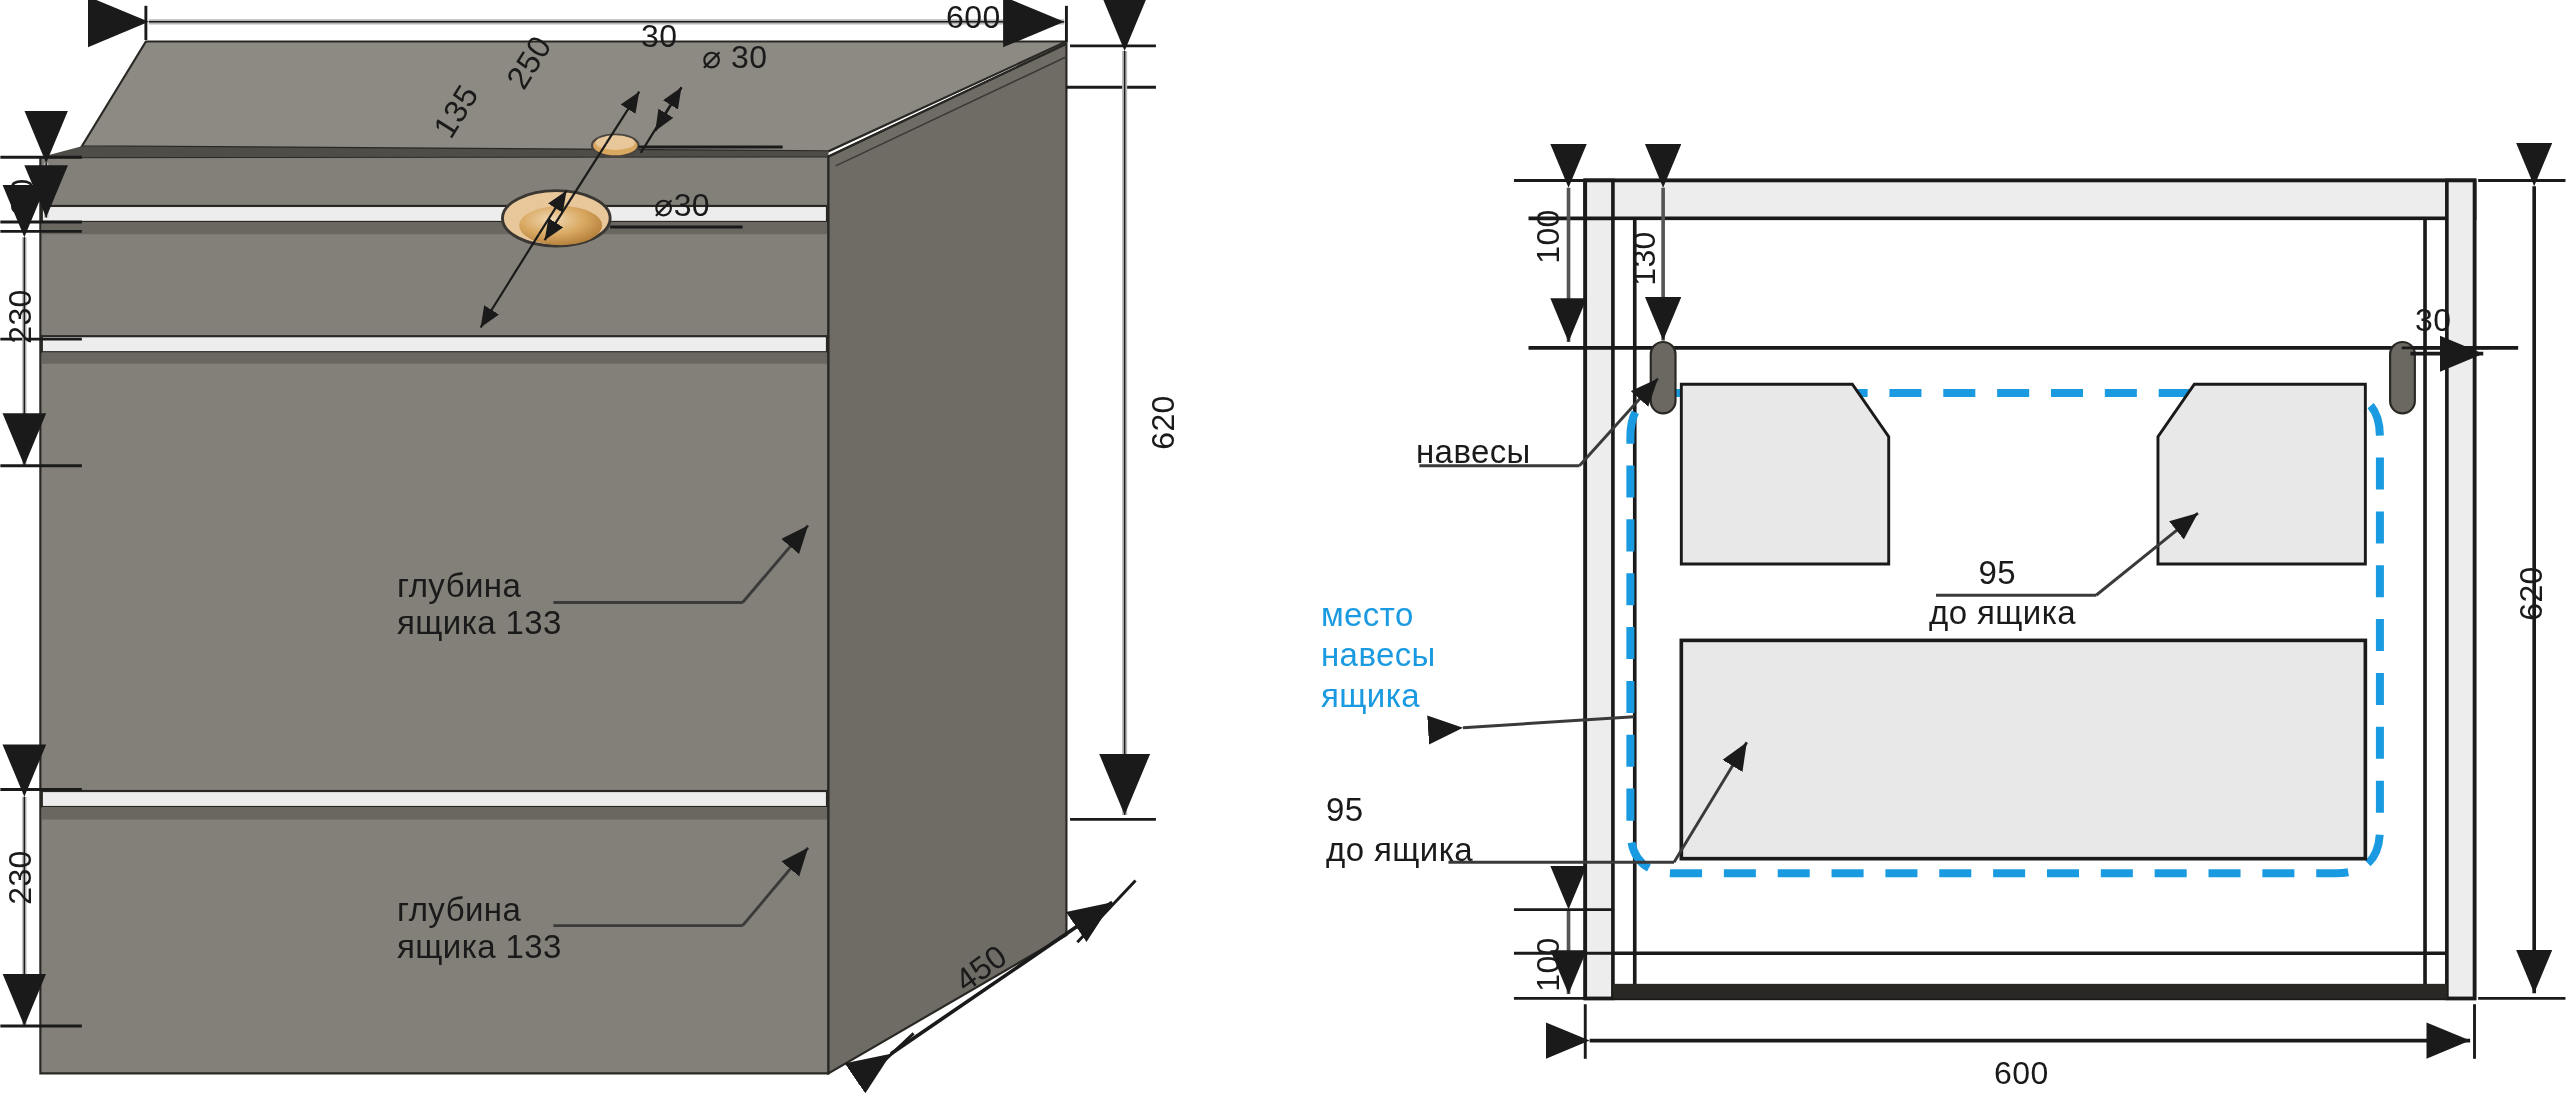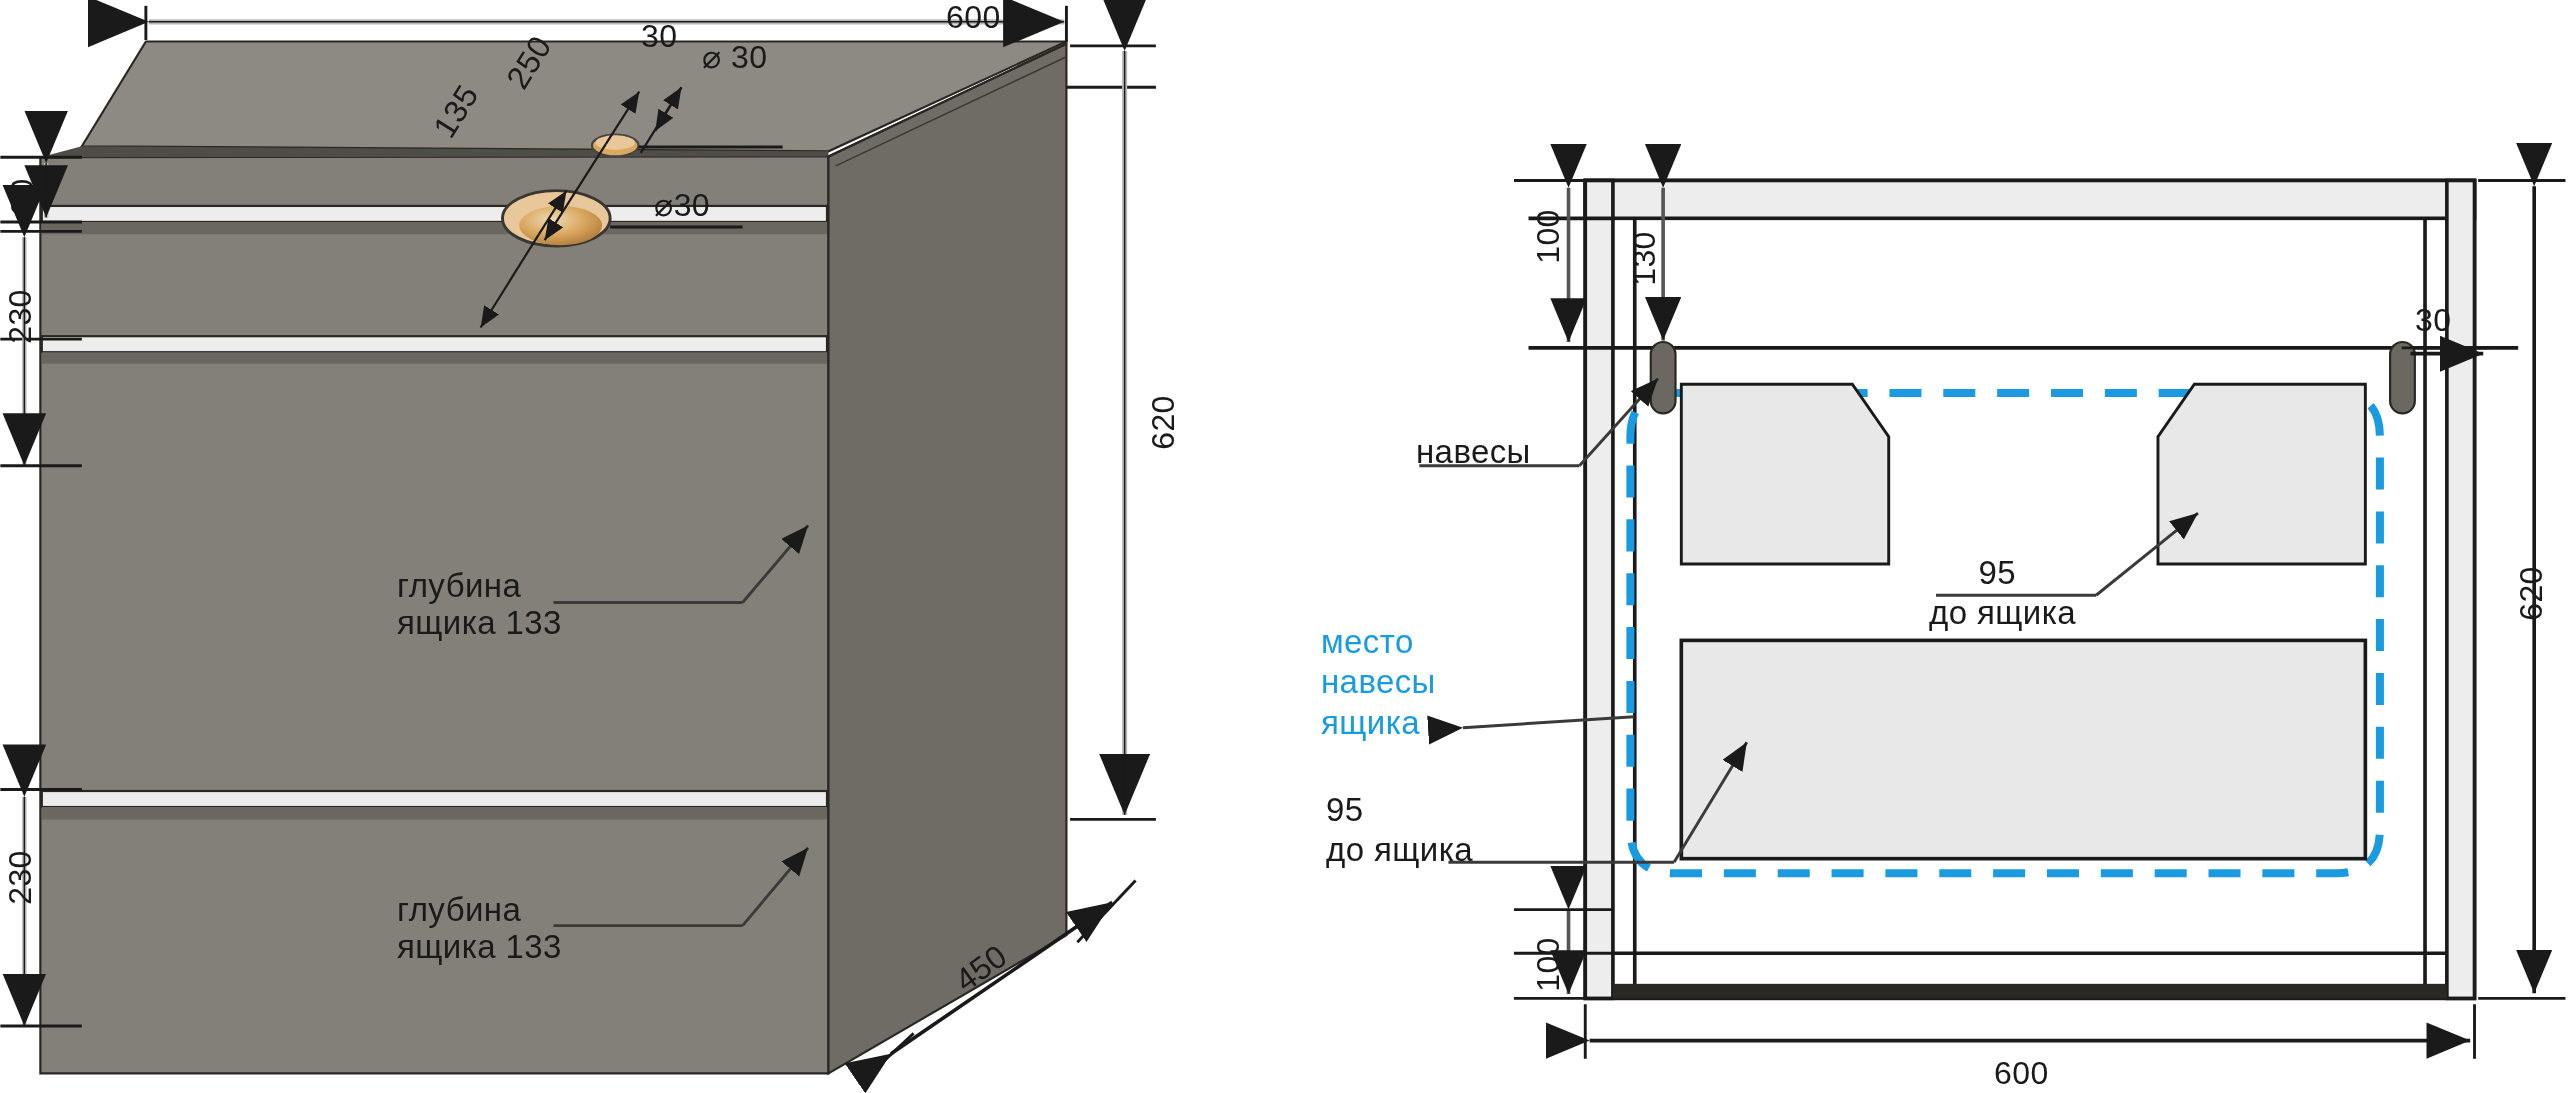--- a/index.html
+++ b/index.html
@@ -235,21 +235,21 @@
 </div>
 
 <div class="lbl" style="left:2504px;top:575px;font-size:32px;">
   <span style="display:inline-block;transform:rotate(-90deg);">620</span>
 </div>
 
 <div class="lbl" style="left:1994px;top:1055px;font-size:32px;"><span>600</span></div>
 
 <div class="lbl" style="left:1376px;top:433px;font-size:33px;margin-left:40px;"><span>навесы</span></div>
 
-<div class="lbl blue" style="left:1321px;top:622px;font-size:33px;line-height:1.22;color:#1a9ae0;">
+<div class="lbl blue" style="left:1321px;top:595px;font-size:33px;line-height:1.22;color:#1a9ae0;">
   <div>место</div>
   <div>навесы</div>
   <div>ящика</div>
 </div>
 
 <div class="lbl" style="left:1326px;top:790px;font-size:33px;line-height:1.2;">
   <div>95</div>
   <div>до ящика</div>
 </div>
 

